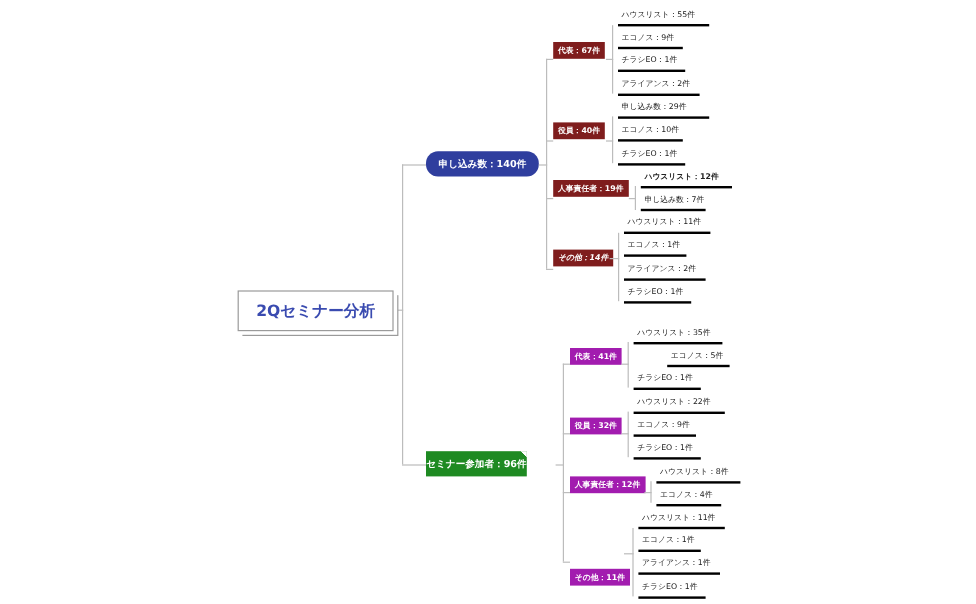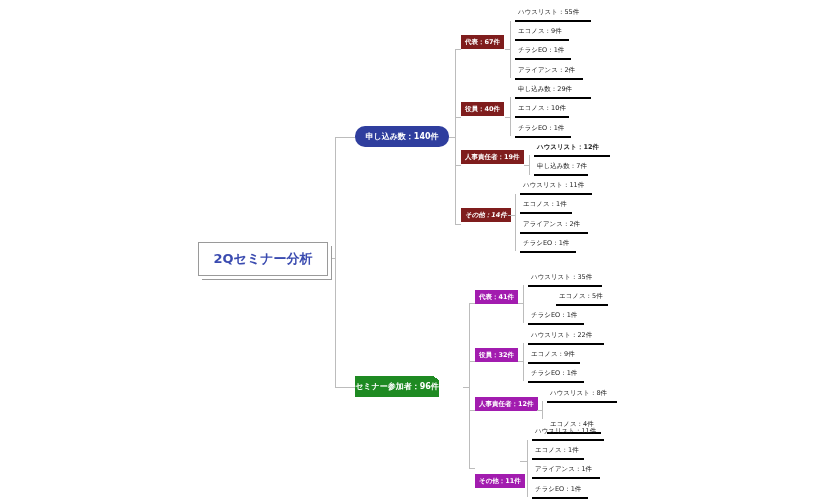--- a/index.html
+++ b/index.html
@@ -103,21 +103,21 @@
 <div class="l3" style="left:528px;top:331px;width:70px;">ハウスリスト：22件</div>
 <div class="l3" style="left:528px;top:350px;width:46px;">エコノス：9件</div>
 <div class="l3" style="left:528px;top:369px;width:50px;">チラシEO：1件</div>
 
 <div class="l2 green" style="left:475px;top:397px;">
     <span>人事責任者：12件</span>
   </div>
 <div class="line" style="left:537px;top:410px;width:6px;height:1px;"></div>
 <div class="line" style="left:542px;top:401px;width:1px;height:18px;"></div>
 <div class="l3" style="left:547px;top:389px;width:64px;">ハウスリスト：8件</div>
-<div class="l3" style="left:547px;top:408px;width:48px;margin-top:12px;">エコノス：4件</div>
+<div class="l3" style="left:547px;top:408px;width:48px;">エコノス：4件</div>
 
 <div class="l2 green" style="left:475px;top:454px;margin-top:20px;">
     <span>その他：11件</span>
   </div>
 <div class="line" style="left:520px;top:461px;width:8px;height:1px;"></div>
 <div class="line" style="left:527px;top:440px;width:1px;height:57px;"></div>
 <div class="l3" style="left:532px;top:427px;width:66px;">ハウスリスト：11件</div>
 <div class="l3" style="left:532px;top:446px;width:46px;">エコノス：1件</div>
 <div class="l3" style="left:532px;top:465px;width:62px;">アライアンス：1件</div>
 <div class="l3" style="left:532px;top:485px;width:50px;">チラシEO：1件</div>

